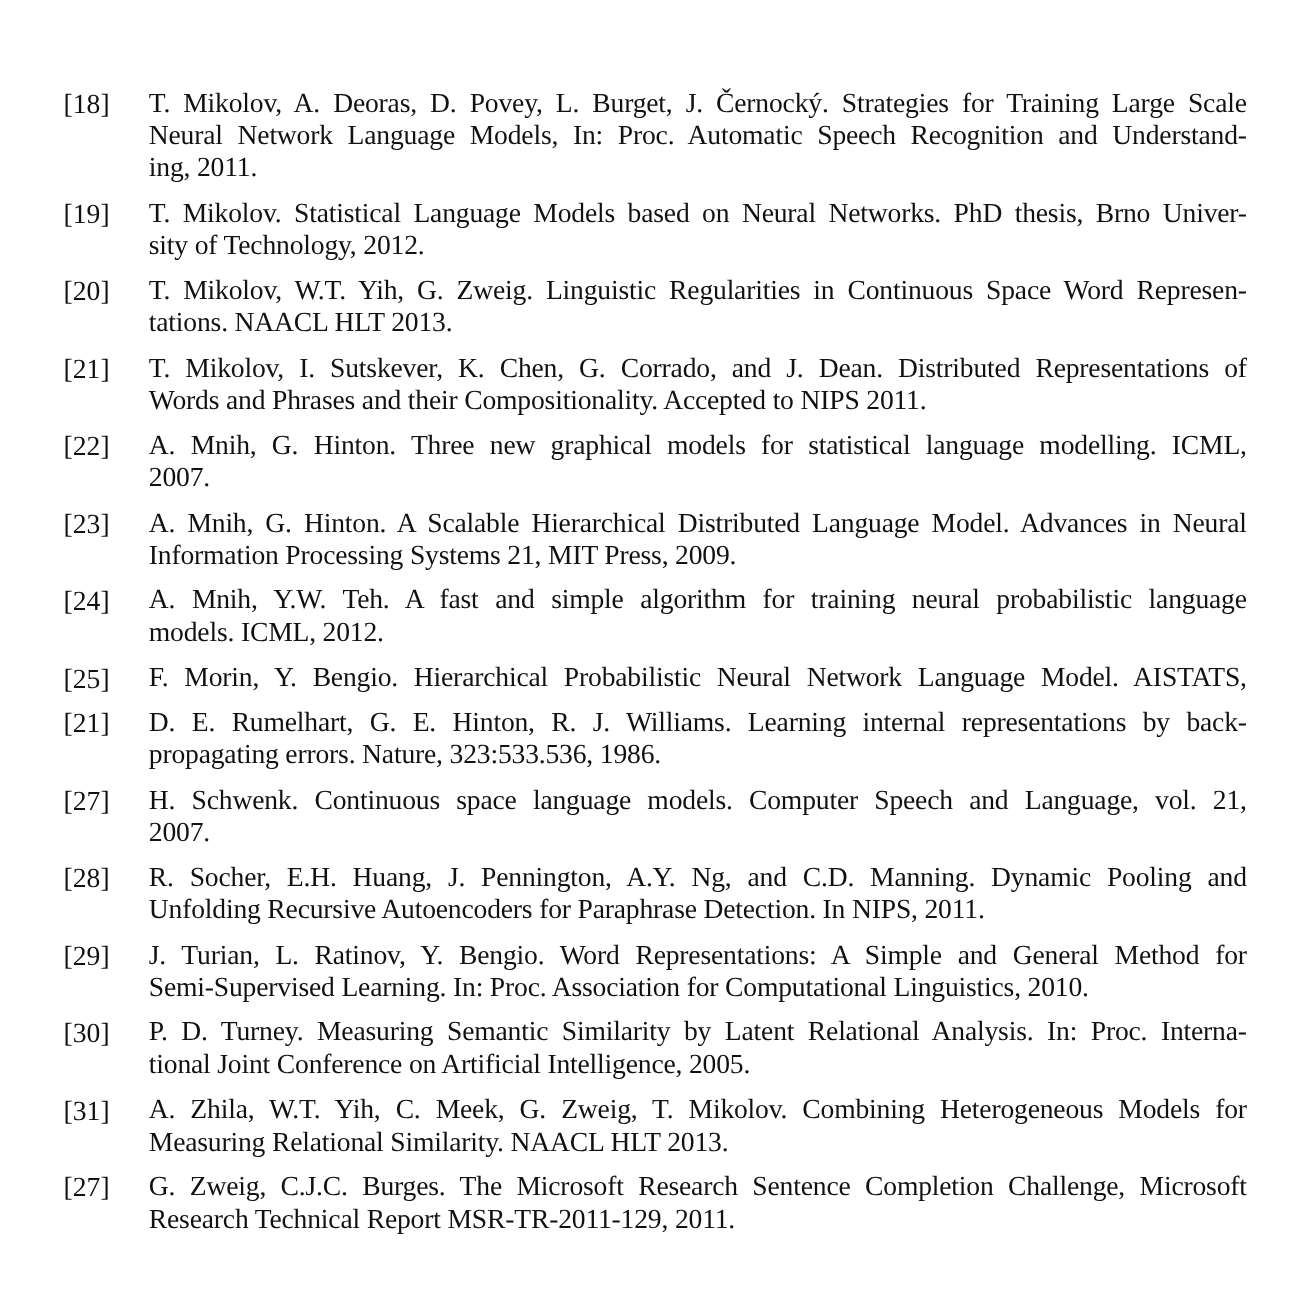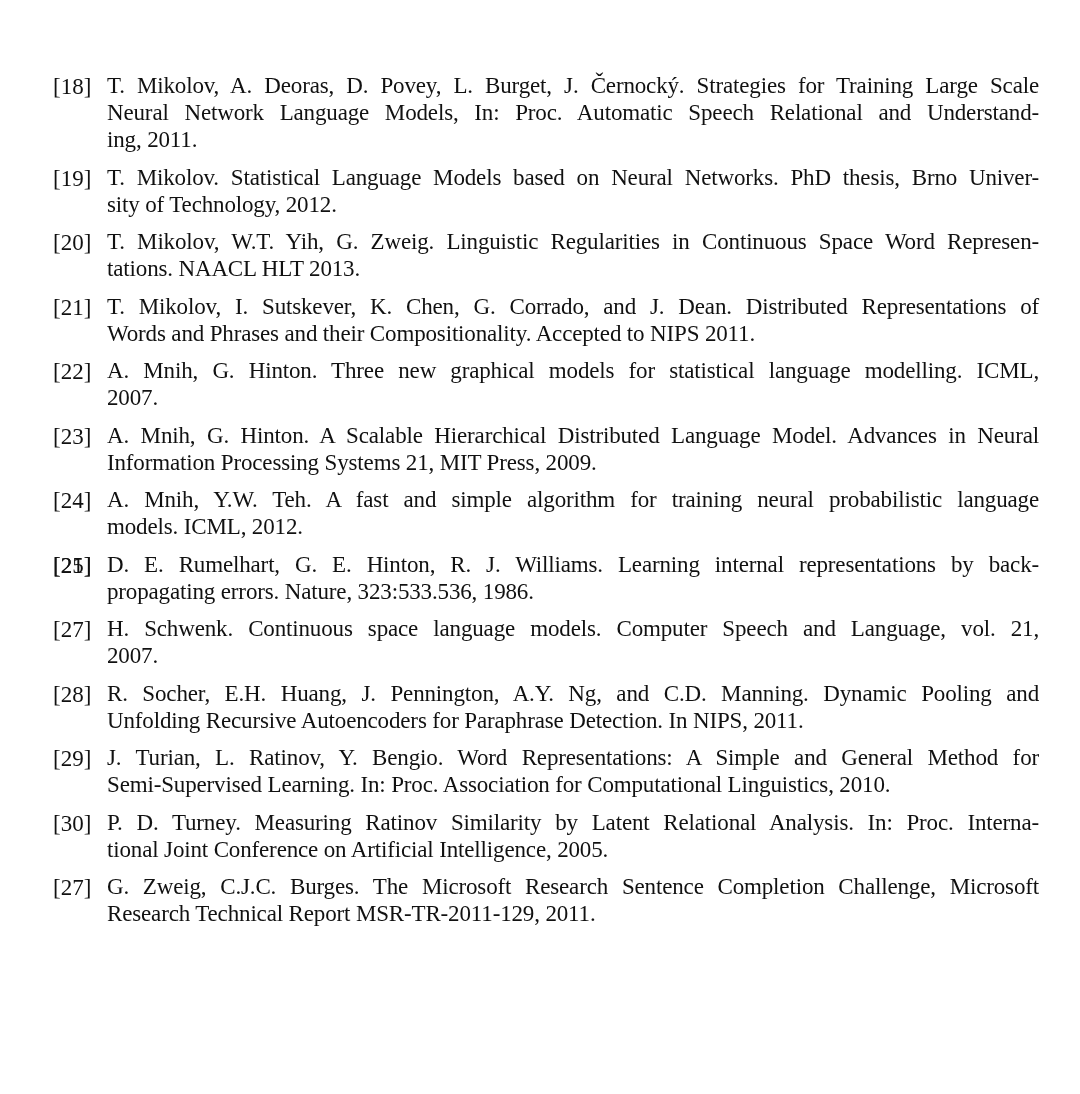--- a/index.html
+++ b/index.html
@@ -1,34 +1,34 @@
 <!DOCTYPE html>
 <html><head>
 <meta charset="utf-8">
 <style>
   html, body { margin: 0; padding: 0; background: #ffffff; }
   body { width: 1080px; height: 1094px; position: relative; overflow: hidden;
          font-family: "Liberation Serif", "DejaVu Serif", serif; color: #111; }
   .refs { position: absolute; left: 53px; top: 72px; width: 986px; }
   .ref { position: relative; margin-bottom: 10.5px; }
   .ref-num { position: absolute; left: 0; top: 1px; font-size: 23px; line-height: 27px; }
-  .ref-body { margin-left: 54px; }
+  .ref-body { margin-left: 71px; }
   .line { display: block; font-size: 23px; line-height: 27px; height: 27px;
           text-align: justify; text-align-last: justify; white-space: nowrap; letter-spacing: -0.15px; }
   .line.last { text-align-last: left; }
 </style>
 </head>
 <body>
 
 <div class="refs">
   <div class="ref">
     <span class="ref-num">[18]</span>
     <div class="ref-body">
       <span class="line" style="display: block;">T. Mikolov, A. Deoras, D. Povey, L. Burget, J. Černocký. Strategies for Training Large Scale</span>
-      <span class="line" style="display: block;">Neural Network Language Models, In: Proc. Automatic Speech Relational and Understand-</span>
+      <span class="line" style="display: block;">Neural Network Language Models, In: Proc. Automatic Speech Recognition and Understand-</span>
       <span class="line last">ing, 2011.</span>
     </div>
   </div>
   <div class="ref">
     <span class="ref-num">[19]</span>
     <div class="ref-body">
       <span class="line" style="display: block;">T. Mikolov. Statistical Language Models based on Neural Networks. PhD thesis, Brno Univer-</span>
       <span class="line last">sity of Technology, 2012.</span>
     </div>
   </div>
@@ -63,20 +63,21 @@
   <div class="ref">
     <span class="ref-num">[24]</span>
     <div class="ref-body">
       <span class="line" style="display: block;">A. Mnih, Y.W. Teh. A fast and simple algorithm for training neural probabilistic language</span>
       <span class="line last">models. ICML, 2012.</span>
     </div>
   </div>
   <div class="ref">
     <span class="ref-num">[25]</span>
     <div class="ref-body">
+      <span class="line" style="display: block;">F. Morin, Y. Bengio. Hierarchical Probabilistic Neural Network Language Model. AISTATS,</span>
     </div>
   </div>
   <div class="ref">
     <span class="ref-num">[21]</span>
     <div class="ref-body">
       <span class="line" style="display: block;">D. E. Rumelhart, G. E. Hinton, R. J. Williams. Learning internal representations by back-</span>
       <span class="line last">propagating errors. Nature, 323:533.536, 1986.</span>
     </div>
   </div>
   <div class="ref">
@@ -96,22 +97,29 @@
   <div class="ref">
     <span class="ref-num">[29]</span>
     <div class="ref-body">
       <span class="line" style="display: block;">J. Turian, L. Ratinov, Y. Bengio. Word Representations:  A Simple and General Method for</span>
       <span class="line last">Semi-Supervised Learning. In: Proc. Association for Computational Linguistics, 2010.</span>
     </div>
   </div>
   <div class="ref">
     <span class="ref-num">[30]</span>
     <div class="ref-body">
-      <span class="line" style="display: block;">P. D. Turney. Measuring Ratinov Similarity by Latent Relational Analysis. In: Proc. Interna-</span>
+      <span class="line" style="display: block;">P. D. Turney. Measuring Semantic Similarity by Latent Relational Analysis. In: Proc. Interna-</span>
       <span class="line last">tional Joint Conference on Artificial Intelligence, 2005.</span>
+    </div>
+  </div>
+  <div class="ref">
+    <span class="ref-num">[31]</span>
+    <div class="ref-body">
+      <span class="line" style="display: block;">A. Zhila, W.T. Yih, C. Meek, G. Zweig, T. Mikolov. Combining Heterogeneous Models for</span>
+      <span class="line last">Measuring Relational Similarity. NAACL HLT 2013.</span>
     </div>
   </div>
   <div class="ref">
     <span class="ref-num">[27]</span>
     <div class="ref-body">
       <span class="line" style="display: block;">G. Zweig, C.J.C. Burges. The Microsoft Research Sentence Completion Challenge, Microsoft</span>
       <span class="line last">Research Technical Report MSR-TR-2011-129, 2011.</span>
     </div>
   </div>
 </div>

